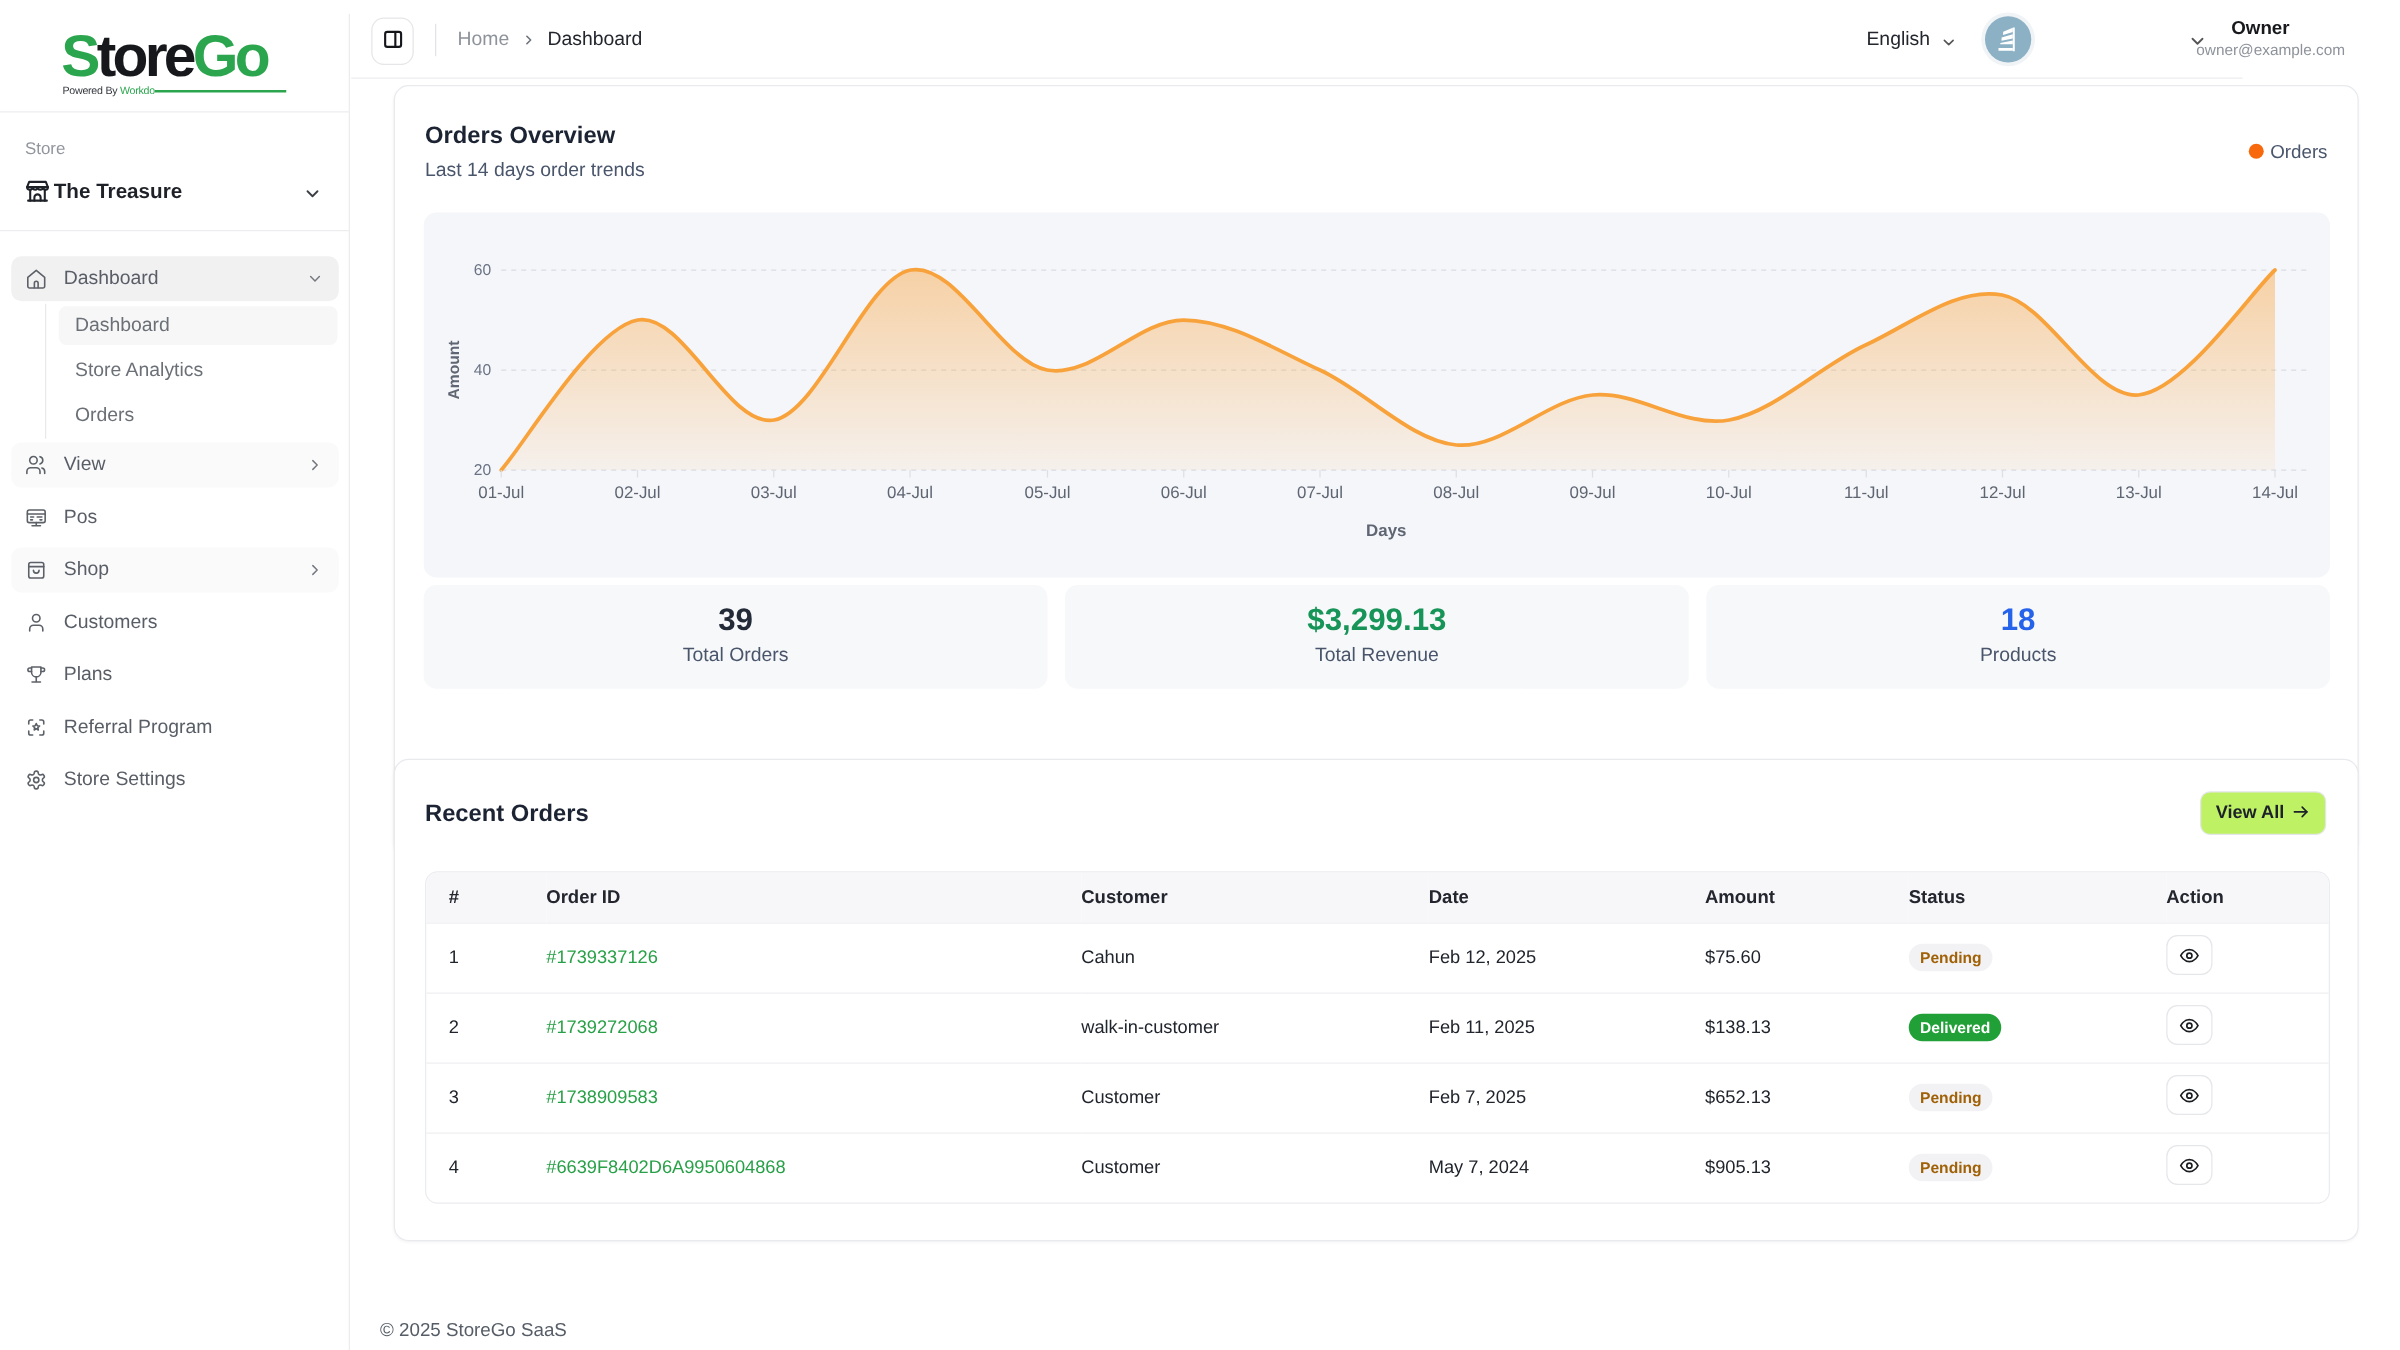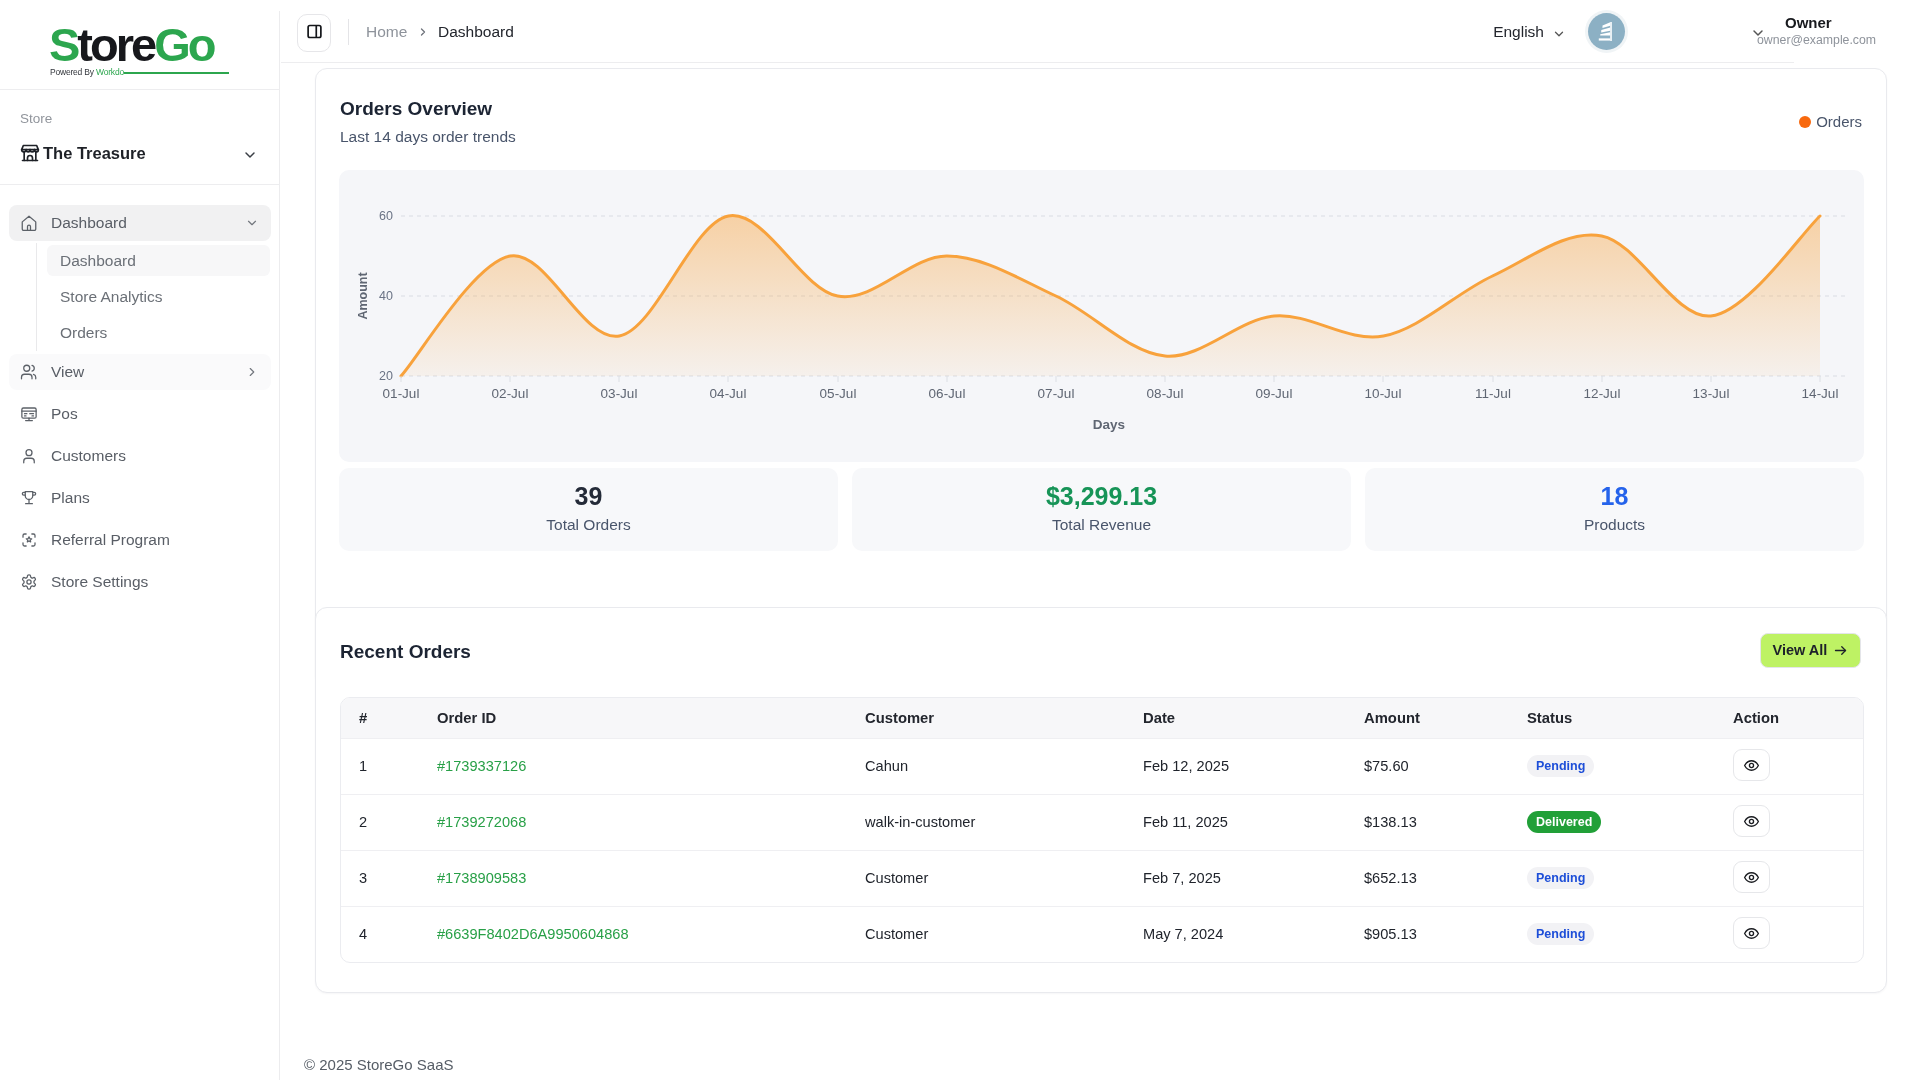--- a/index.html
+++ b/index.html
@@ -58,21 +58,21 @@
 .statbox .lab { margin-top:5px; font-size:15.5px; color:#49556b; }
 .statbox .num.green { color:#179457; }
 .statbox .num.blue { color:#2563eb; }
 
 .viewall { position:absolute; right:25px; top:25px; width:101px; height:35px; border:1px solid #e4e5e9; border-radius:8px; background:#bef264; font-size:14.5px; font-weight:bold; color:#1d212a; text-align:center; line-height:33px; }
 #tablewrap { position:absolute; left:24px; top:89px; width:1524px; border:1px solid #ebecf0; border-radius:10px; overflow:hidden; }
 table { border-collapse:collapse; width:100%; font-size:14.6px; color:#20242c; }
 thead th { background:#f7f7f9; font-weight:bold; text-align:left; height:40px; padding:0; font-size:14.8px; color:#23262e; }
 tbody td { height:56px; padding:0; border-top:1px solid #efeff2; }
 td.oid { color:#28a047; }
-.pill { display:inline-block; padding:4px 9px; border-radius:13px; background:#f2f2f5; font-size:12.5px; font-weight:bold; color:#1d4ed8; }
+.pill { display:inline-block; padding:4px 9px; border-radius:13px; background:#f2f2f5; font-size:12.5px; font-weight:bold; color:#a16207; }
 .pill.green { background:#21a038; color:#fff; }
 .eyebtn { display:inline-block; width:37px; height:32px; border:1px solid #e6e7ea; border-radius:9px; background:#fff; text-align:center; }
 .footer { position:absolute; left:304px; top:1056px; font-size:15px; color:#565d66; }
 svg.sic { display:block; }
 .sub + .nav-item { margin-top:3px; }
 </style>
 </head>
 <body>
 
 <div id="sidebar">
@@ -135,20 +135,31 @@
       </div>
   <div class="nav-item ">
         <svg class="ic sic" viewBox="0 0 24 24" fill="none" stroke="#5c6168" stroke-width="1.7" stroke-linecap="round" stroke-linejoin="round">
           <rect x="2.5" y="4" width="19" height="13.5" rx="2"></rect>
           <path d="M2.5 8.2h19"></path>
           <path d="M6 11.5h3.2M13 11.5h5M6 14.5h2M16 14.5h2"></path>
           <path d="M12 17.5v2.7"></path>
           <path d="M7.5 20.8h9"></path>
         </svg>
         <span class="lbl">Pos</span>
+      </div>
+  <div class="nav-item soft">
+        <svg class="ic sic" viewBox="0 0 24 24" fill="none" stroke="#5c6168" stroke-width="1.7" stroke-linecap="round" stroke-linejoin="round">
+          <rect x="4" y="4" width="16" height="16.5" rx="2.2"></rect>
+          <path d="M4 8.4h16"></path>
+          <path d="M9 12.2c0 1.9 1.3 3.1 3 3.1s3-1.2 3-3.1"></path>
+        </svg>
+        <span class="lbl">Shop</span>
+        <svg class="chev sic" viewBox="0 0 24 24" fill="none" stroke="#73777e" stroke-width="2" stroke-linecap="round" stroke-linejoin="round">
+          <path d="m9 6 6 6-6 6"></path>
+        </svg>
       </div>
   <div class="nav-item ">
         <svg class="ic sic" viewBox="0 0 24 24" fill="none" stroke="#5c6168" stroke-width="1.7" stroke-linecap="round" stroke-linejoin="round">
           <circle cx="12" cy="7.5" r="4"></circle>
           <path d="M5 21v-2a4 4 0 0 1 4-4h6a4 4 0 0 1 4 4v2"></path>
         </svg>
         <span class="lbl">Customers</span>
       </div>
   <div class="nav-item ">
         <svg class="ic sic" viewBox="0 0 24 24" fill="none" stroke="#5c6168" stroke-width="1.7" stroke-linecap="round" stroke-linejoin="round">

